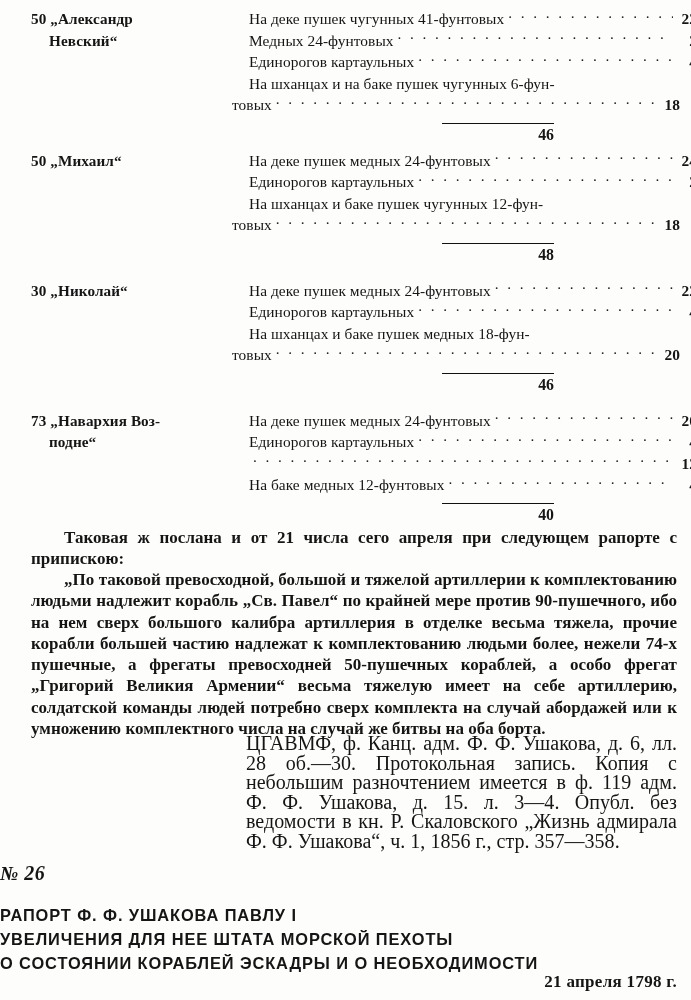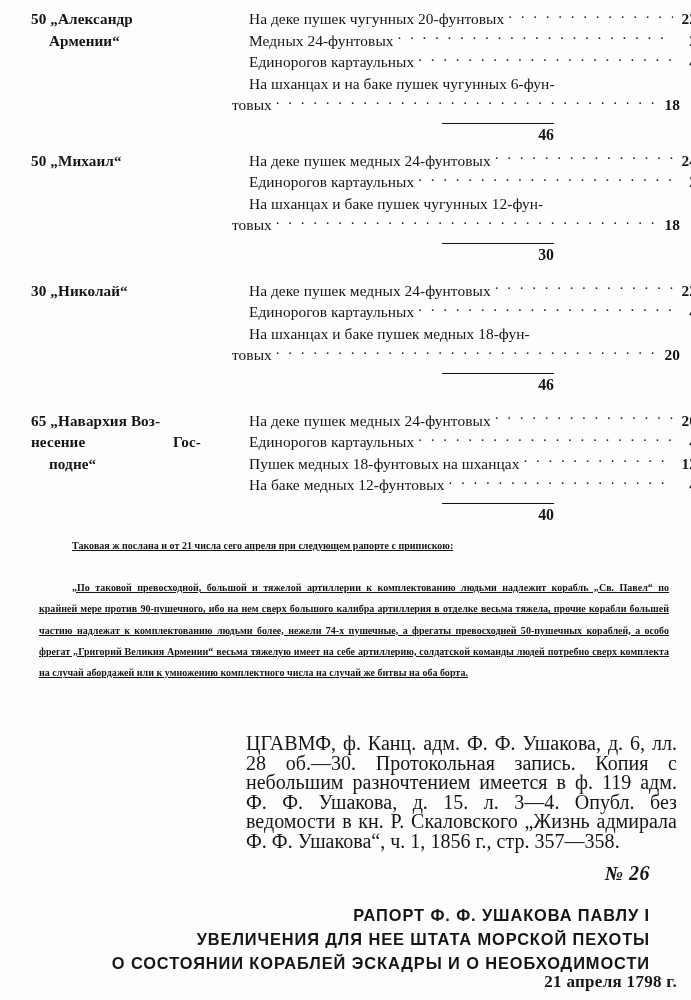--- a/index.html
+++ b/index.html
@@ -128,59 +128,57 @@
     font-weight: bold;
   }
 
   
   .body-text {
     position: absolute;
     left: 31px;
     width: 646px;
   }
   p.para {
-    margin: 8px;
-    font-size: 10px;
+    margin: 0;
+    font-size: 17px;
     line-height: 21.3px;
     text-align: justify;
     text-justify: inter-word;
     letter-spacing: 0.02px;
     font-weight: bold;
-    text-decoration: underline;
   }
   p.para.indent { text-indent: 33px; }
 
   
   .citation {
     position: absolute;
     left: 246px;
     width: 431px;
     font-size: 20px;
     line-height: 19.6px;
     text-align: justify;
     font-weight: normal;
     letter-spacing: 0.02px;
   }
 
   
   .doc-head {
     position: absolute;
     left: 0;
     width: 650px;
-    text-align: right;
+    text-align: left;
   }
   .doc-number {
     font-size: 20px;
     font-style: italic;
     font-weight: bold;
     letter-spacing: 0.5px;
   }
   .doc-title {
     margin-top: 18px;
-    margin-left: 13px;
   }
   .doc-title .t-line {
     display: block;
     font-family: "Liberation Sans", "DejaVu Sans", sans-serif;
     font-size: 16.4px;
     font-weight: bold;
     line-height: 24px;
     letter-spacing: 0.9px;
   }
   .doc-date {
@@ -194,26 +192,26 @@
 </head>
 <body>
 
 <div class="page">
 
   <div class="ship-table" id="ship-table">
       <div class="ship-block" style="margin-top: 8px;">
         <div class="ship-row">
           <div class="ship-name">
             <span class="nm-line">50 „Александр</span>
-            <span class="nm-line indent1">Армении“</span>
+            <span class="nm-line indent1">Невский“</span>
           </div>
           <div class="ship-items">
             <div class="entry">
               <div class="entry-line first">
-                <span class="entry-text">На деке пушек чугунных 20-фунтовых</span>
+                <span class="entry-text">На деке пушек чугунных 41-фунтовых</span>
                 <span class="leader"></span>
                 <span class="entry-val">22</span>
               </div>
             </div>
             <div class="entry">
               <div class="entry-line first">
                 <span class="entry-text">Медных  24-фунтовых</span>
                 <span class="leader"></span>
                 <span class="entry-val">2</span>
               </div>
@@ -269,21 +267,21 @@
               <div class="entry-line cont">
                 <span class="entry-text">товых</span>
                 <span class="leader"></span>
                 <span class="entry-val">18</span>
               </div>
             </div>
           </div>
         </div>
         <div class="subtotal">
           <div class="rule"></div>
-          <div class="sum">30</div>
+          <div class="sum">48</div>
         </div>
       </div>
       <div class="ship-block" style="margin-top: 10px;">
         <div class="ship-row">
           <div class="ship-name">
             <span class="nm-line">30 „Николай“</span>
           </div>
           <div class="ship-items">
             <div class="entry">
               <div class="entry-line first">
@@ -312,42 +310,40 @@
           </div>
         </div>
         <div class="subtotal">
           <div class="rule"></div>
           <div class="sum">46</div>
         </div>
       </div>
       <div class="ship-block" style="margin-top: 10px;">
         <div class="ship-row">
           <div class="ship-name">
-            <span class="nm-line">65 „Наварxия Воз-</span>
-            <span class="nm-line justified"><span>несение</span><span>Гос-</span></span>
+            <span class="nm-line">73 „Наварxия Воз-</span>
             <span class="nm-line indent1">подне“</span>
           </div>
           <div class="ship-items">
             <div class="entry">
               <div class="entry-line first">
                 <span class="entry-text">На деке пушек медных 24-фунтовых</span>
                 <span class="leader"></span>
                 <span class="entry-val">20</span>
               </div>
             </div>
             <div class="entry">
               <div class="entry-line first">
                 <span class="entry-text">Единорогов картаульных</span>
                 <span class="leader"></span>
                 <span class="entry-val">4</span>
               </div>
             </div>
             <div class="entry">
               <div class="entry-line first">
-                <span class="entry-text">Пушек медных 18-фунтовых на шханцах</span>
                 <span class="leader"></span>
                 <span class="entry-val">12</span>
               </div>
             </div>
             <div class="entry">
               <div class="entry-line first">
                 <span class="entry-text">На баке медных 12-фунтовых</span>
                 <span class="leader"></span>
                 <span class="entry-val">4</span>
               </div>

